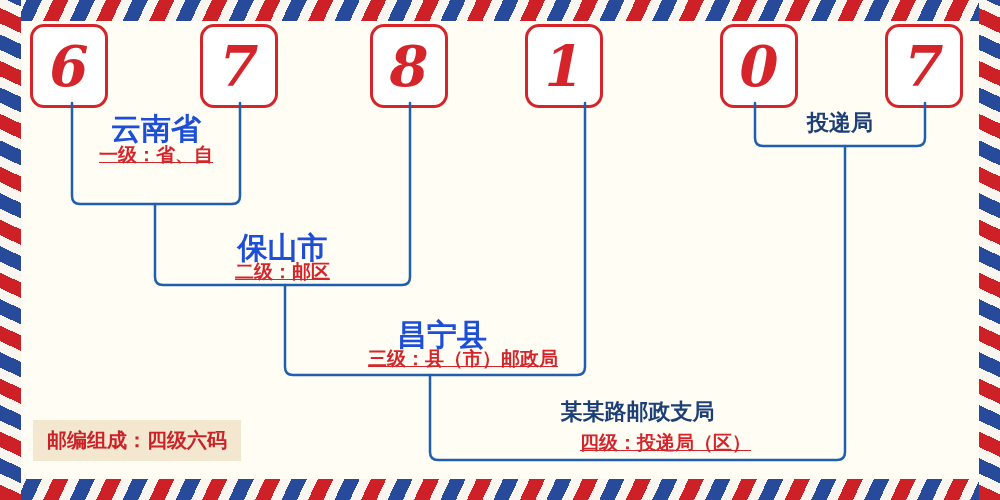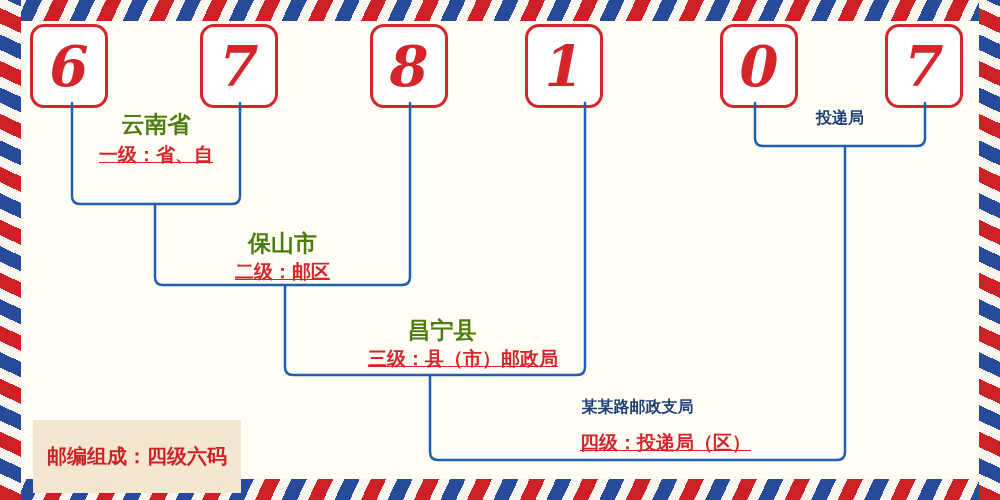--- a/index.html
+++ b/index.html
@@ -23,26 +23,26 @@
   .digit{position:absolute;top:3px;width:72px;height:78px;background:#ffffff;
     border:3px solid #d5252b;border-radius:14px;display:flex;align-items:center;justify-content:center;
     color:#d5252b;font-size:56px;font-weight:bold;font-style:italic;font-family:"DejaVu Serif",serif;}
   .d0{left:9px;} .d1{left:179px;} .d2{left:349px;} .d3{left:504px;} .d4{left:699px;} .d5{left:864px;}
 
   
   .connectors{position:absolute;inset:0;width:958px;height:458px;pointer-events:none;}
   .connectors path{fill:none;stroke:#1f5fae;stroke-width:2.5;stroke-linecap:round;}
 
   
-  .lvl-name{position:absolute;text-align:center;font-weight:bold;color:#4d7c0f;font-size:23px;}
+  .lvl-name{position:absolute;text-align:center;font-weight:bold;color:#1d4ed8;font-size:30px;}
   .lvl-desc{position:absolute;text-align:center;color:#d5252b;font-size:19px;line-height:1.4;font-weight:bold;text-decoration:underline;}
-  .navy{color:#1c3f77;font-size:16px;}
+  .navy{color:#1c3f77;font-size:22px;}
 
   .badge{position:absolute;left:12px;top:399px;background:#f3e7cf;color:#cc2127;
-    font-size:20px;font-weight:bold;padding:23px 14px;}
+    font-size:20px;font-weight:bold;padding:7px 14px;}
 </style>
 </head>
 <body>
 
 <div class="stage">
   <div class="edge edge-top"></div>
   <div class="edge edge-bottom"></div>
   <div class="edge edge-left"></div>
   <div class="edge edge-right"></div>
 

